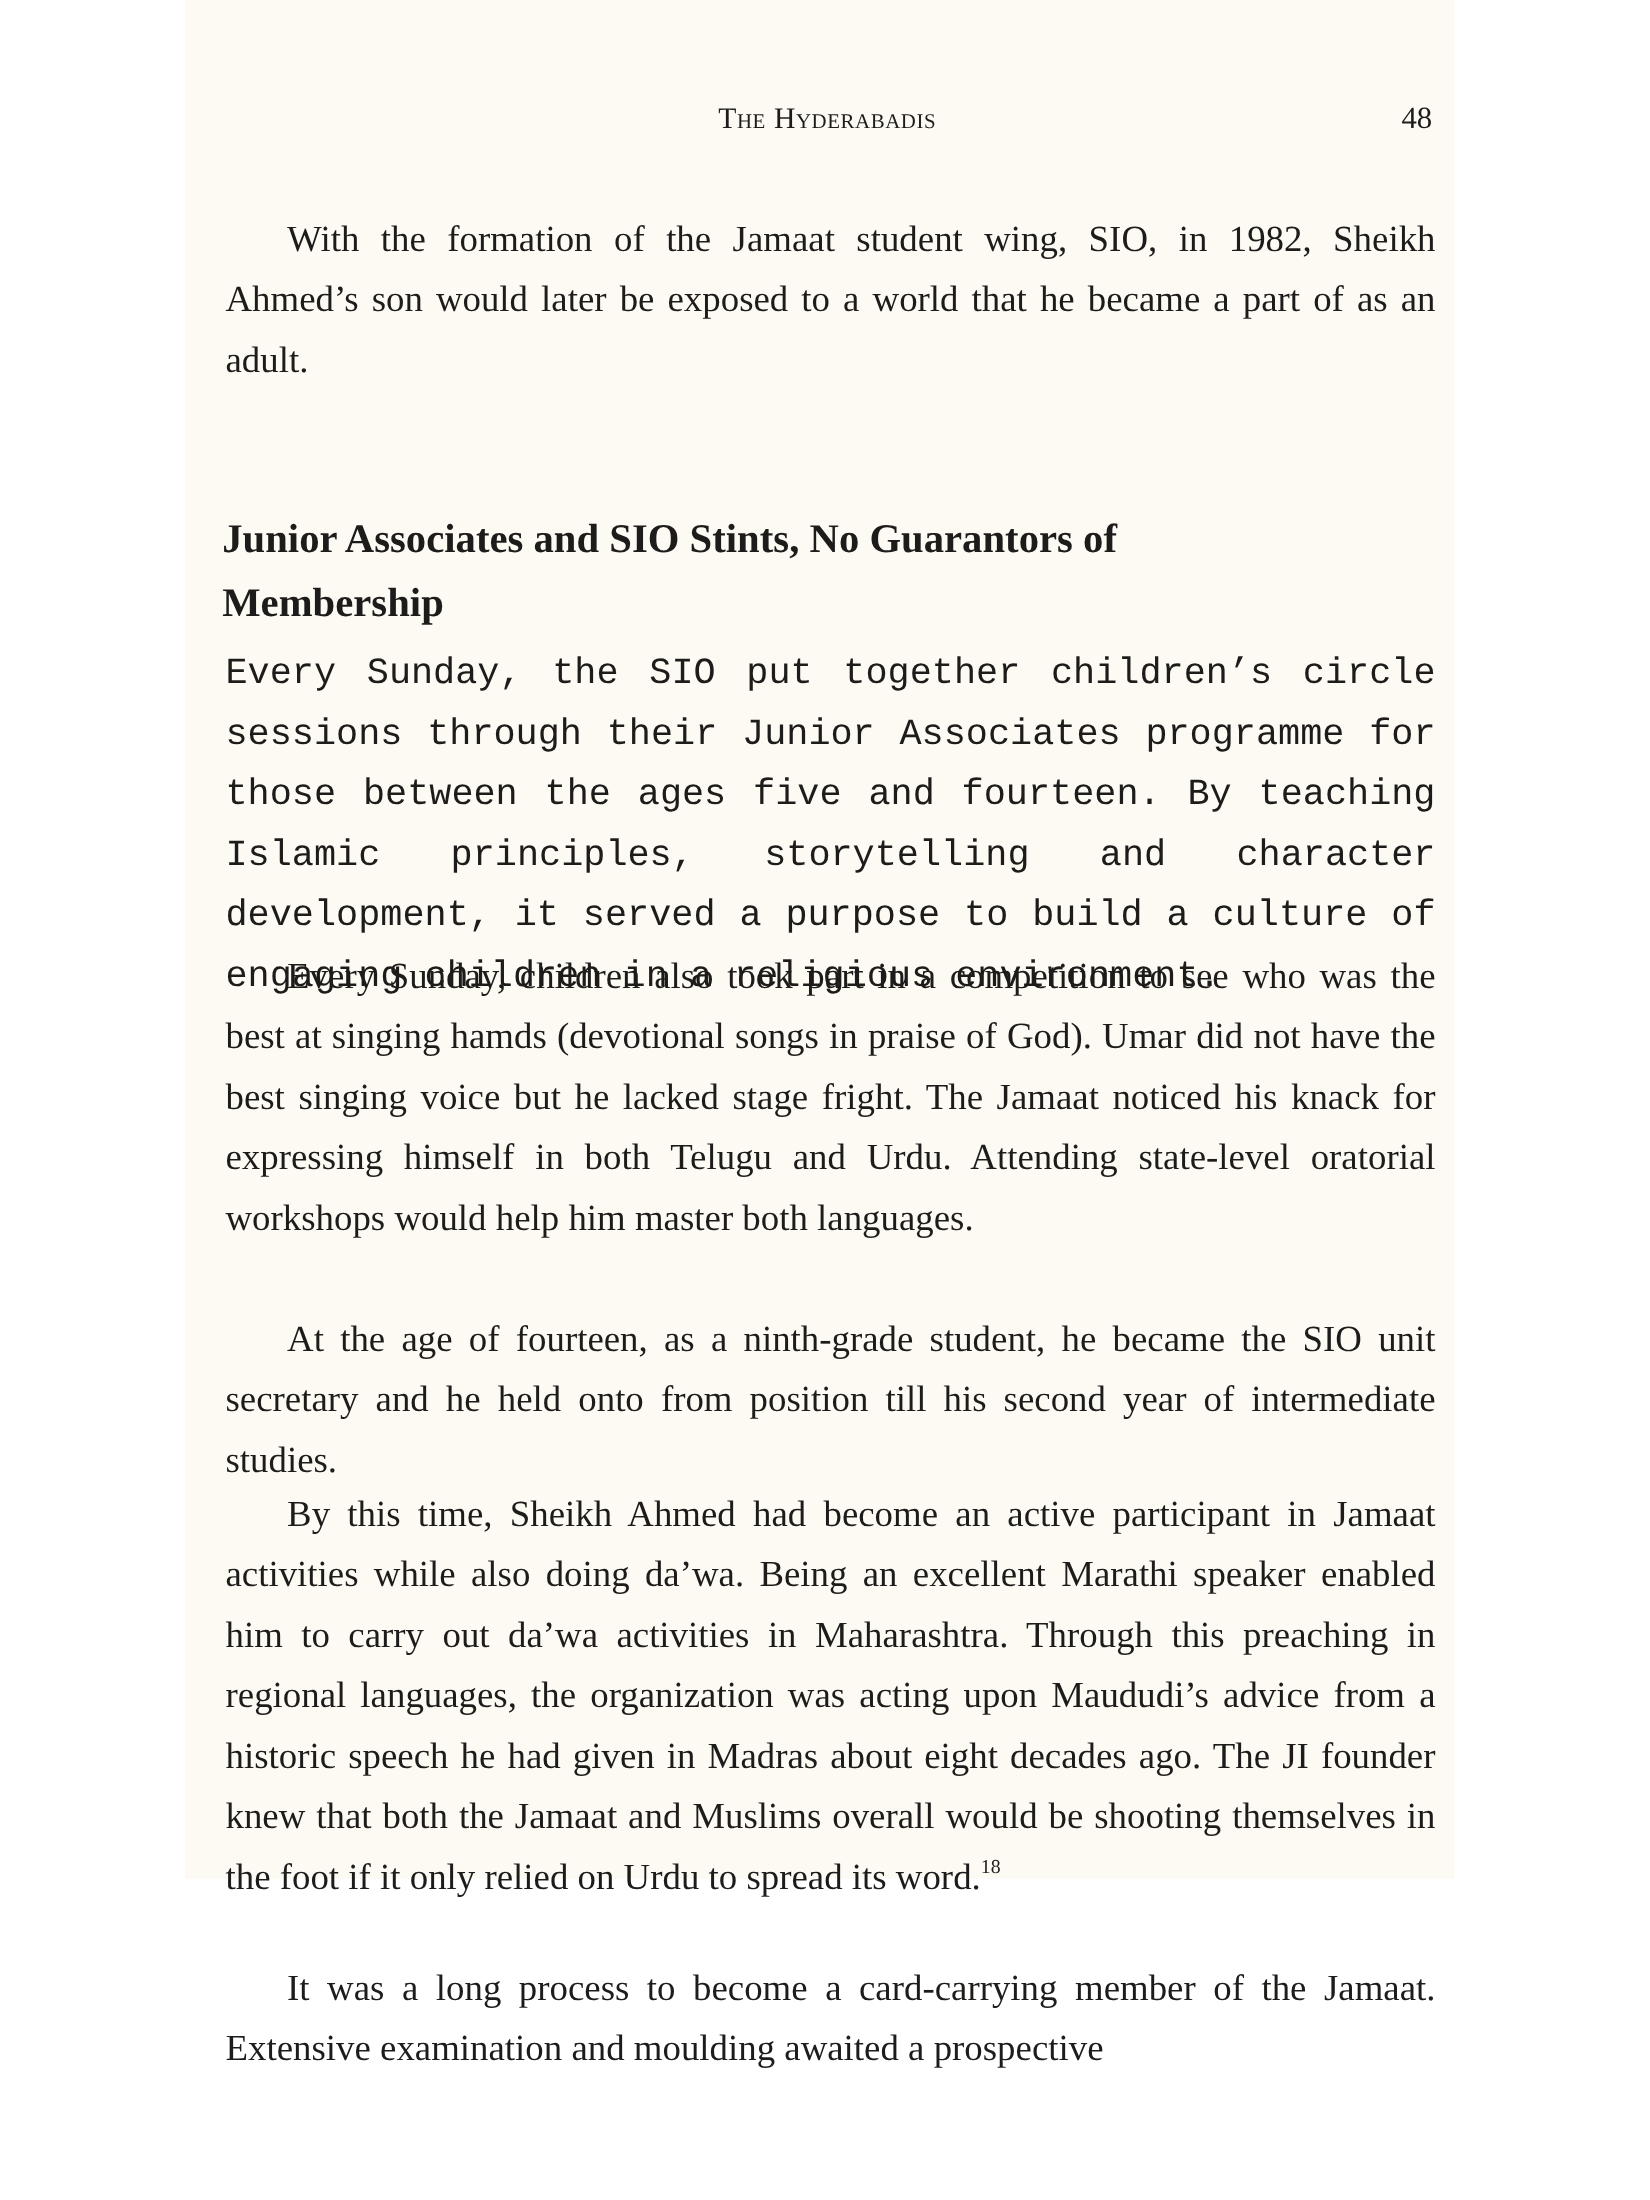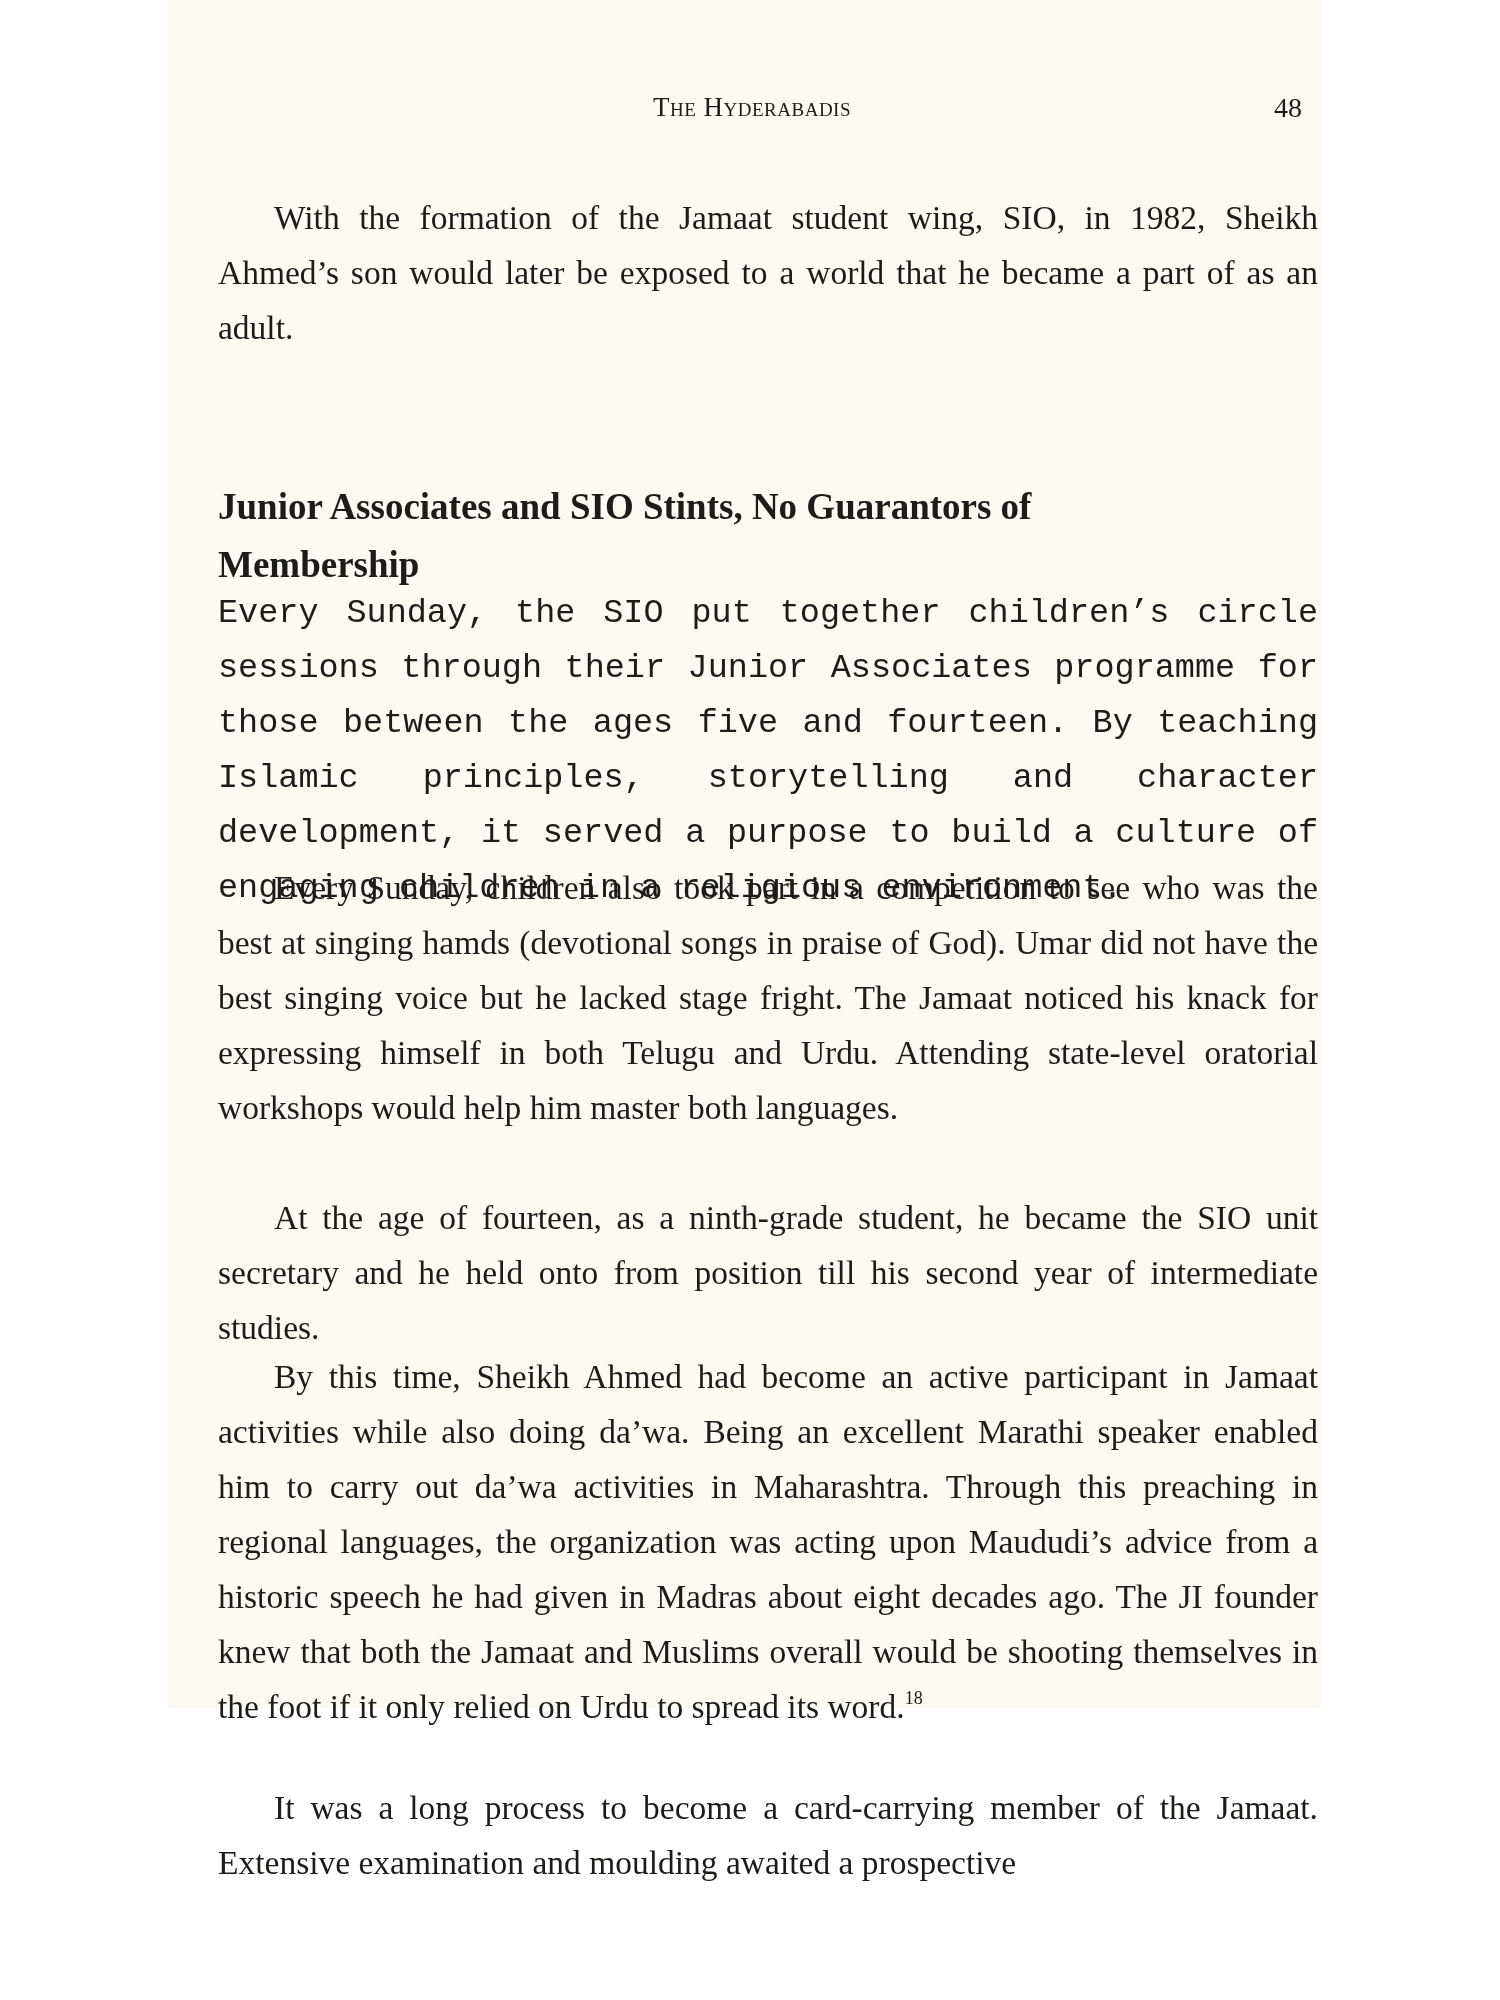--- a/index.html
+++ b/index.html
@@ -46,39 +46,39 @@
     letter-spacing: 0.5px;
   }
   .page-number {
     position: absolute;
     right: 0;
     top: 0;
     font-size: 28px;
   }
   .para {
     position: absolute;
-    left: 16px;
+    left: 3px;
     width: 1100px;
     font-size: 33.5px;
     line-height: 55px;
     text-align: justify;
     margin: 0;
   }
   .para.indent {
     text-indent: 56px;
   }
   .section-heading {
     position: absolute;
     left: 0;
     top: 462px;
     width: 960px;
     font-size: 37px;
     line-height: 58px;
     font-weight: bold;
-    margin: 16px;
+    margin: 0;
   }
   sup {
     font-size: 18px;
     line-height: 0;
     vertical-align: 14px;
     margin-top: 43px;
   }
 </style>
 </head>
 <body>

